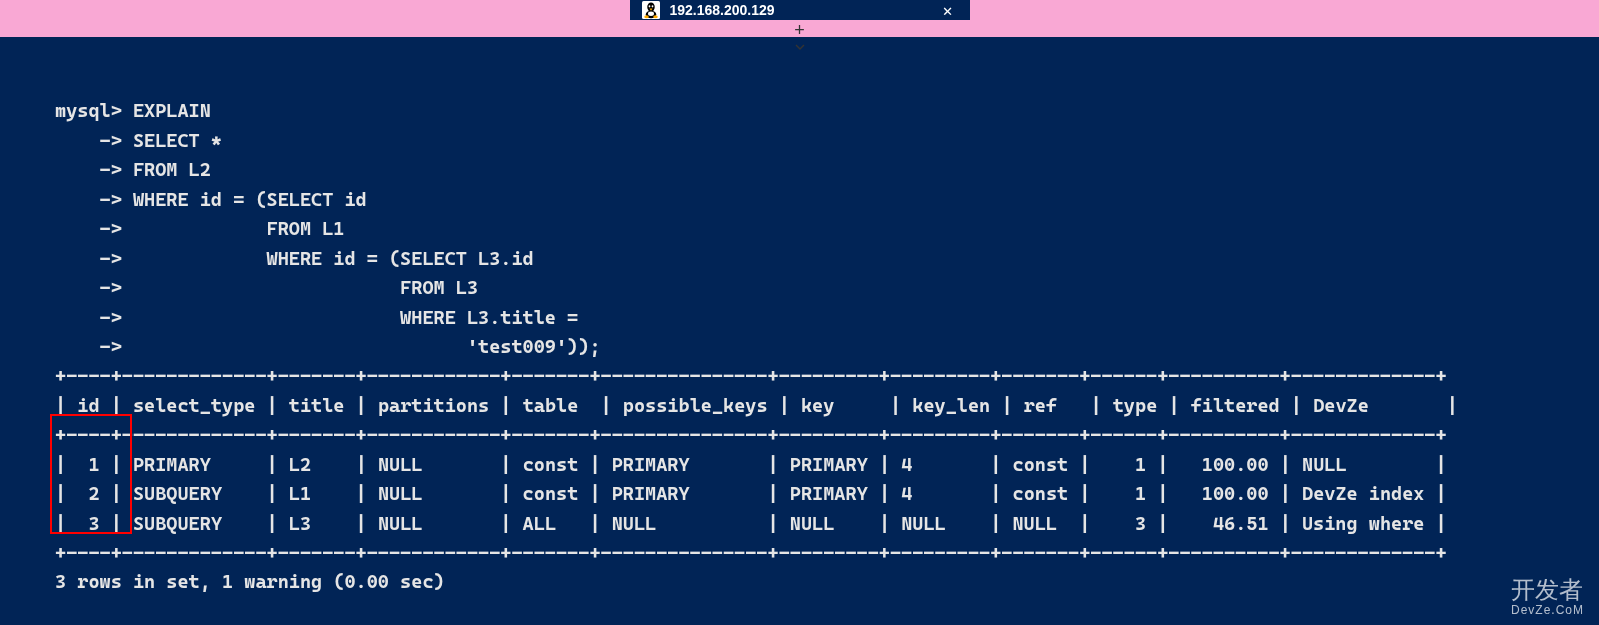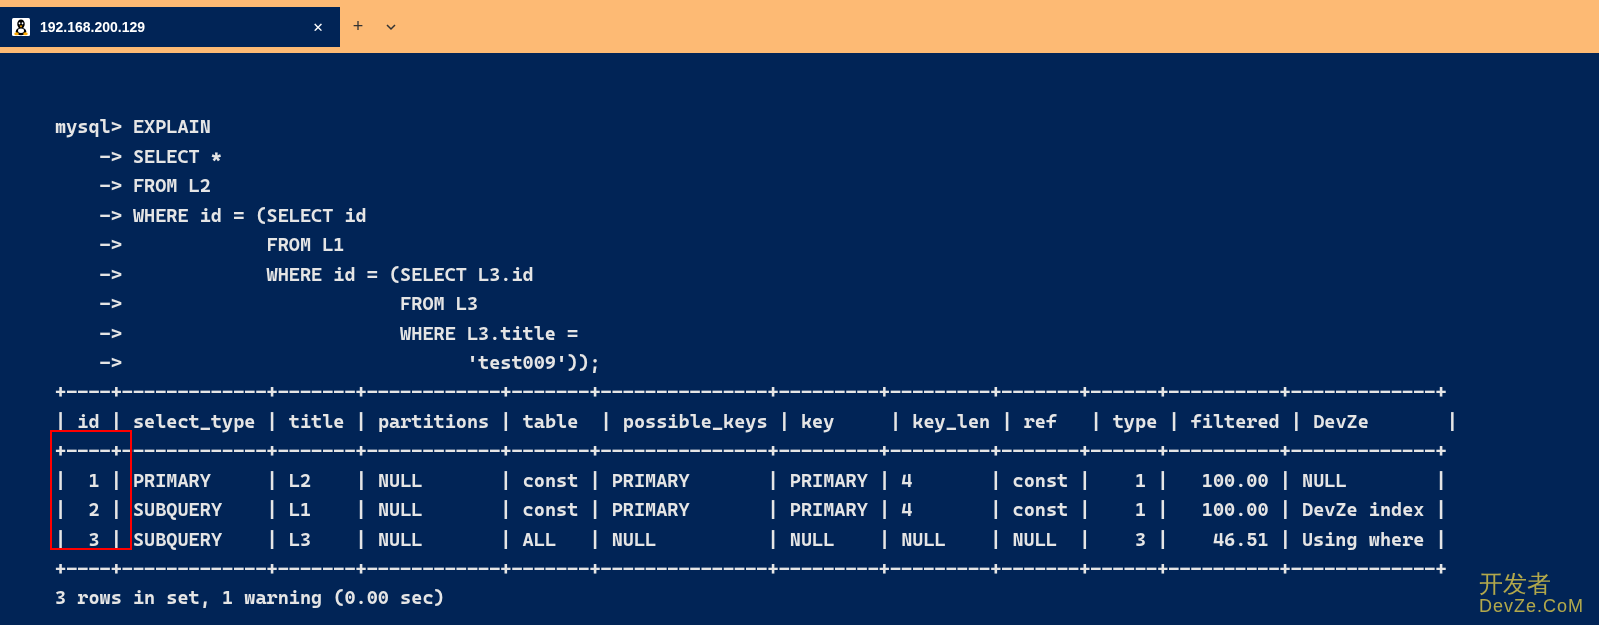--- a/index.html
+++ b/index.html
@@ -8,25 +8,26 @@
       box-sizing: border-box;
     }
     body {
       width: 1599px;
       height: 625px;
       background: #012456;
       font-family: 'Cascadia Mono', 'Consolas', monospace;
       overflow: hidden;
     }
     .tab-bar {
-      height: 53px;
-      background: #fdba74;
+      height: 37px;
+      background: #f9a8d4;
       display: flex;
       align-items: center;
       padding: 0;
+      flex-direction: column;
     }
     .tab {
       height: 40px;
       background: #012456;
       color: #ffffff;
       display: flex;
       align-items: center;
       padding: 0 12px;
       gap: 10px;
       min-width: 340px;
@@ -91,32 +92,32 @@
     }
     .highlight-box {
       position: absolute;
       border: 2px solid #ff0000;
       pointer-events: none;
     }
     .watermark {
       position: absolute;
       bottom: 8px;
       right: 15px;
-      color: #fde047;
+      color: #ffffff;
       font-family: 'Arial', sans-serif;
       font-size: 22px;
       line-height: 1.1;
       opacity: 0.7;
       text-align: left;
     }
     .watermark-line1 {
       font-size: 24px;
     }
     .watermark-line2 {
-      font-size: 18px;
+      font-size: 12px;
       letter-spacing: 1px;
     }
   </style>
 </head>
 <body>
 
 <div class="tab-bar">
   <div class="tab">
     <span class="tab-icon">
       <svg viewBox="0 0 24 24">

